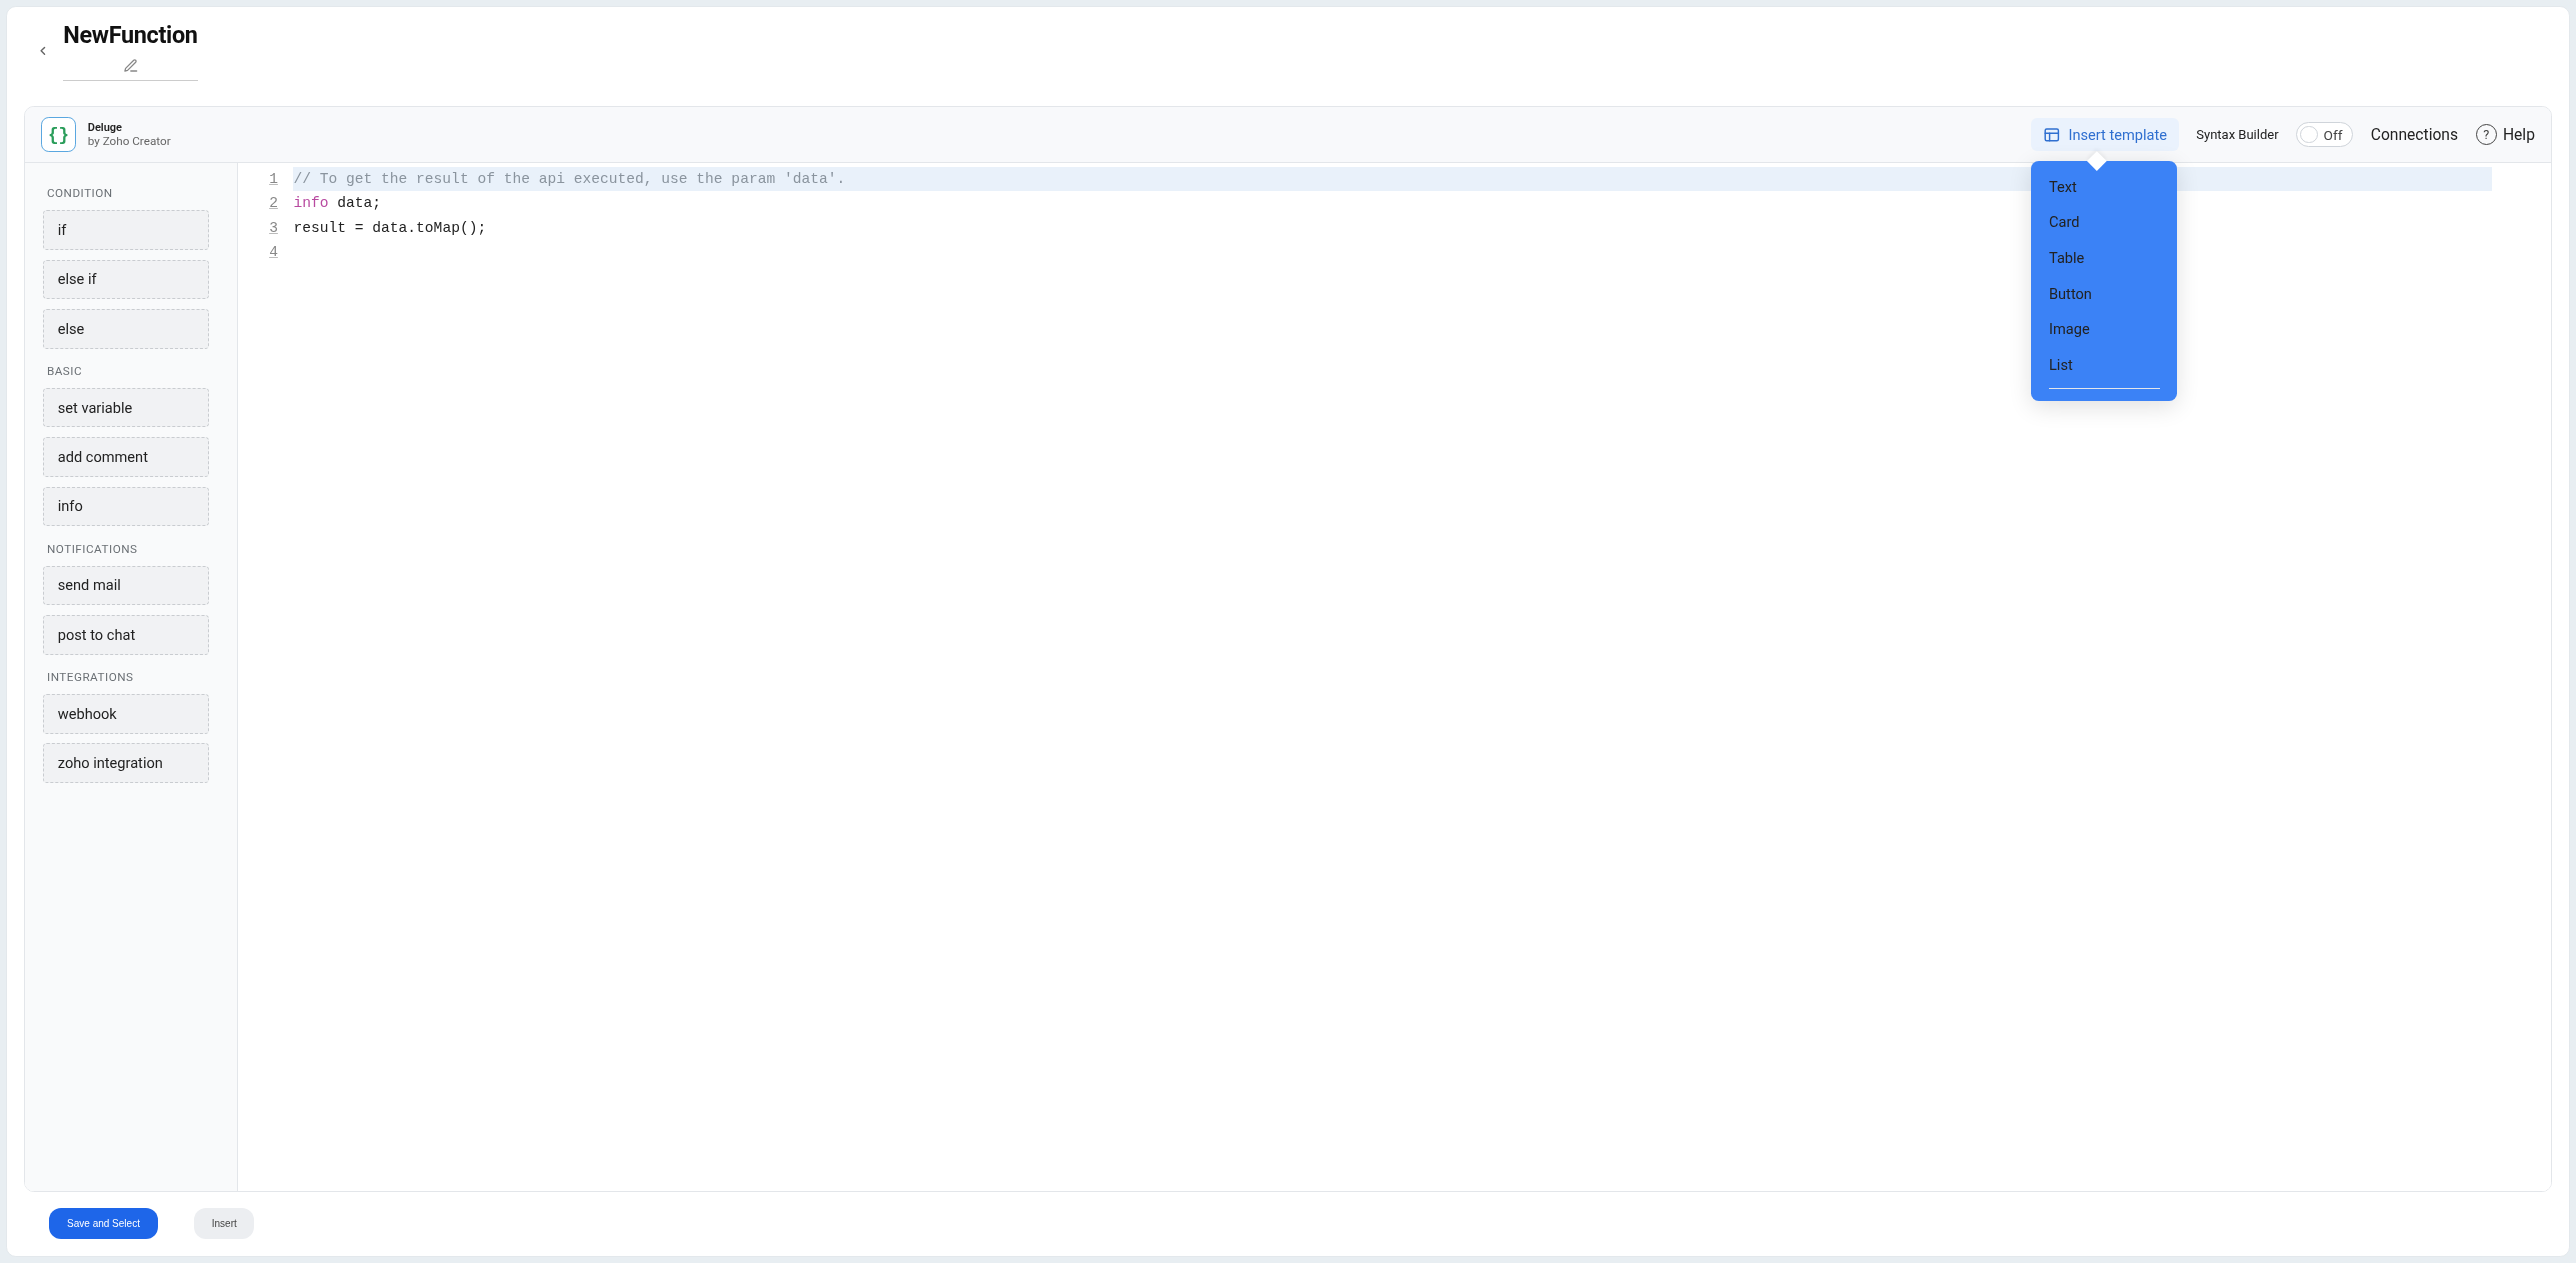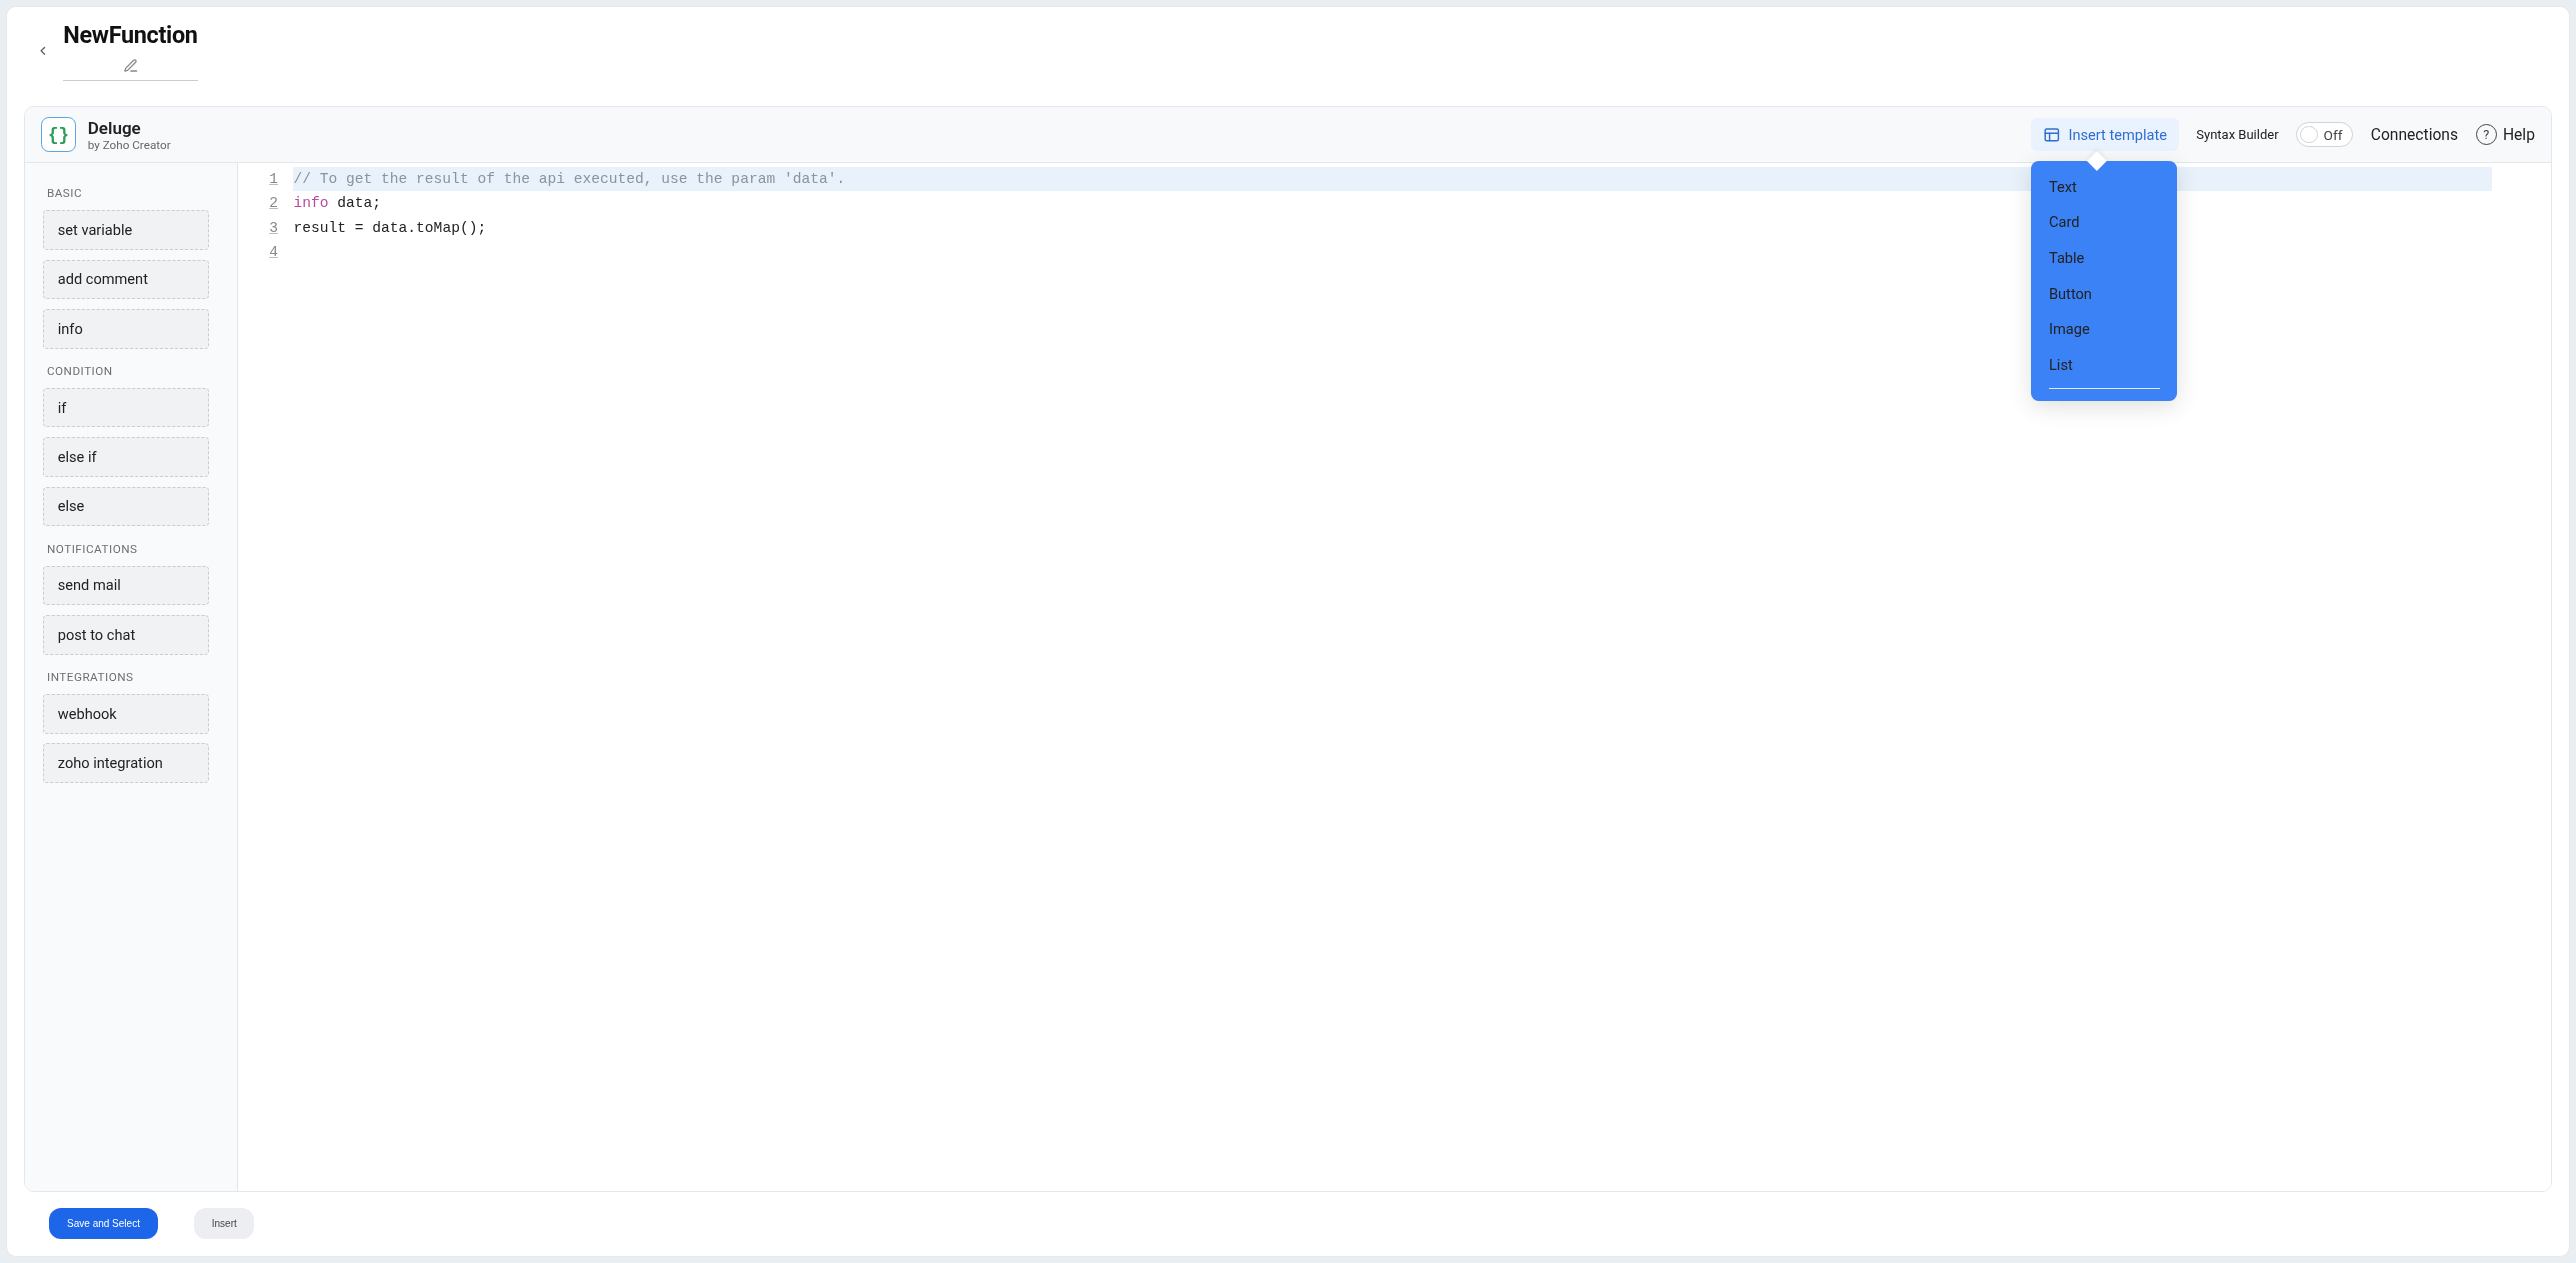--- a/index.html
+++ b/index.html
@@ -82,21 +82,21 @@
     margin-right: 11.7px;
     background: #fff;
   }
   .lang-glyph {
     color: #2a9d5a;
     font-weight: 700;
     font-size: 17.6px;
     font-family: "Courier New", monospace;
   }
   .lang-info { display: flex; flex-direction: column; }
-  .lang-name { font-size: 17px; font-weight: 600; color: #222; }
+  .lang-name { font-size: 11px; font-weight: 600; color: #222; }
   .lang-by { font-size: 11.7px; color: #666; }
   .header-right {
     margin-left: auto;
     display: flex;
     align-items: center;
     gap: 17.6px;
   }
   .insert-template-wrap {
     position: relative;
   }
@@ -316,30 +316,30 @@
           <span class="help-icon">?</span>
           <span class="help-label">Help</span>
         </span>
       </div>
     </div>
 
     <div class="editor-body">
 
       <div class="sidebar">
         <div class="side-group">
+          <div class="side-cat">CONDITION</div>
+          <div class="side-item">if</div>
+          <div class="side-item">else if</div>
+          <div class="side-item">else</div>
+        </div>
+        <div class="side-group">
           <div class="side-cat">BASIC</div>
           <div class="side-item">set variable</div>
           <div class="side-item">add comment</div>
           <div class="side-item">info</div>
-        </div>
-        <div class="side-group">
-          <div class="side-cat">CONDITION</div>
-          <div class="side-item">if</div>
-          <div class="side-item">else if</div>
-          <div class="side-item">else</div>
         </div>
         <div class="side-group">
           <div class="side-cat">NOTIFICATIONS</div>
           <div class="side-item">send mail</div>
           <div class="side-item">post to chat</div>
         </div>
         <div class="side-group">
           <div class="side-cat">INTEGRATIONS</div>
           <div class="side-item">webhook</div>
           <div class="side-item">zoho integration</div>

